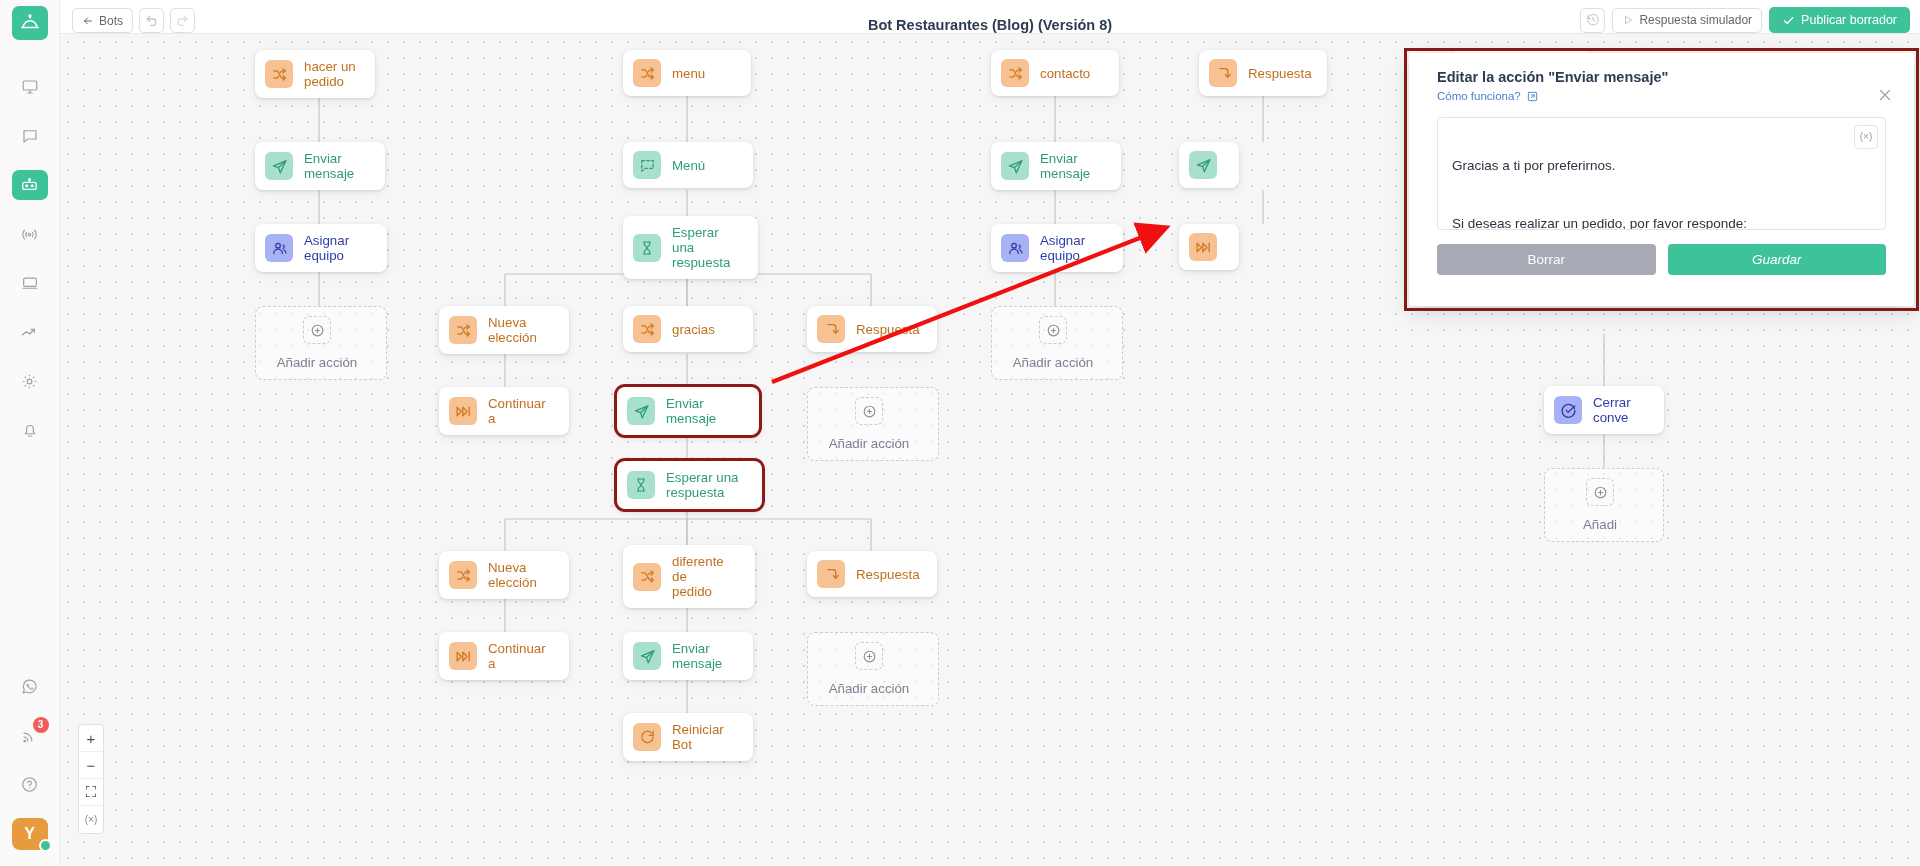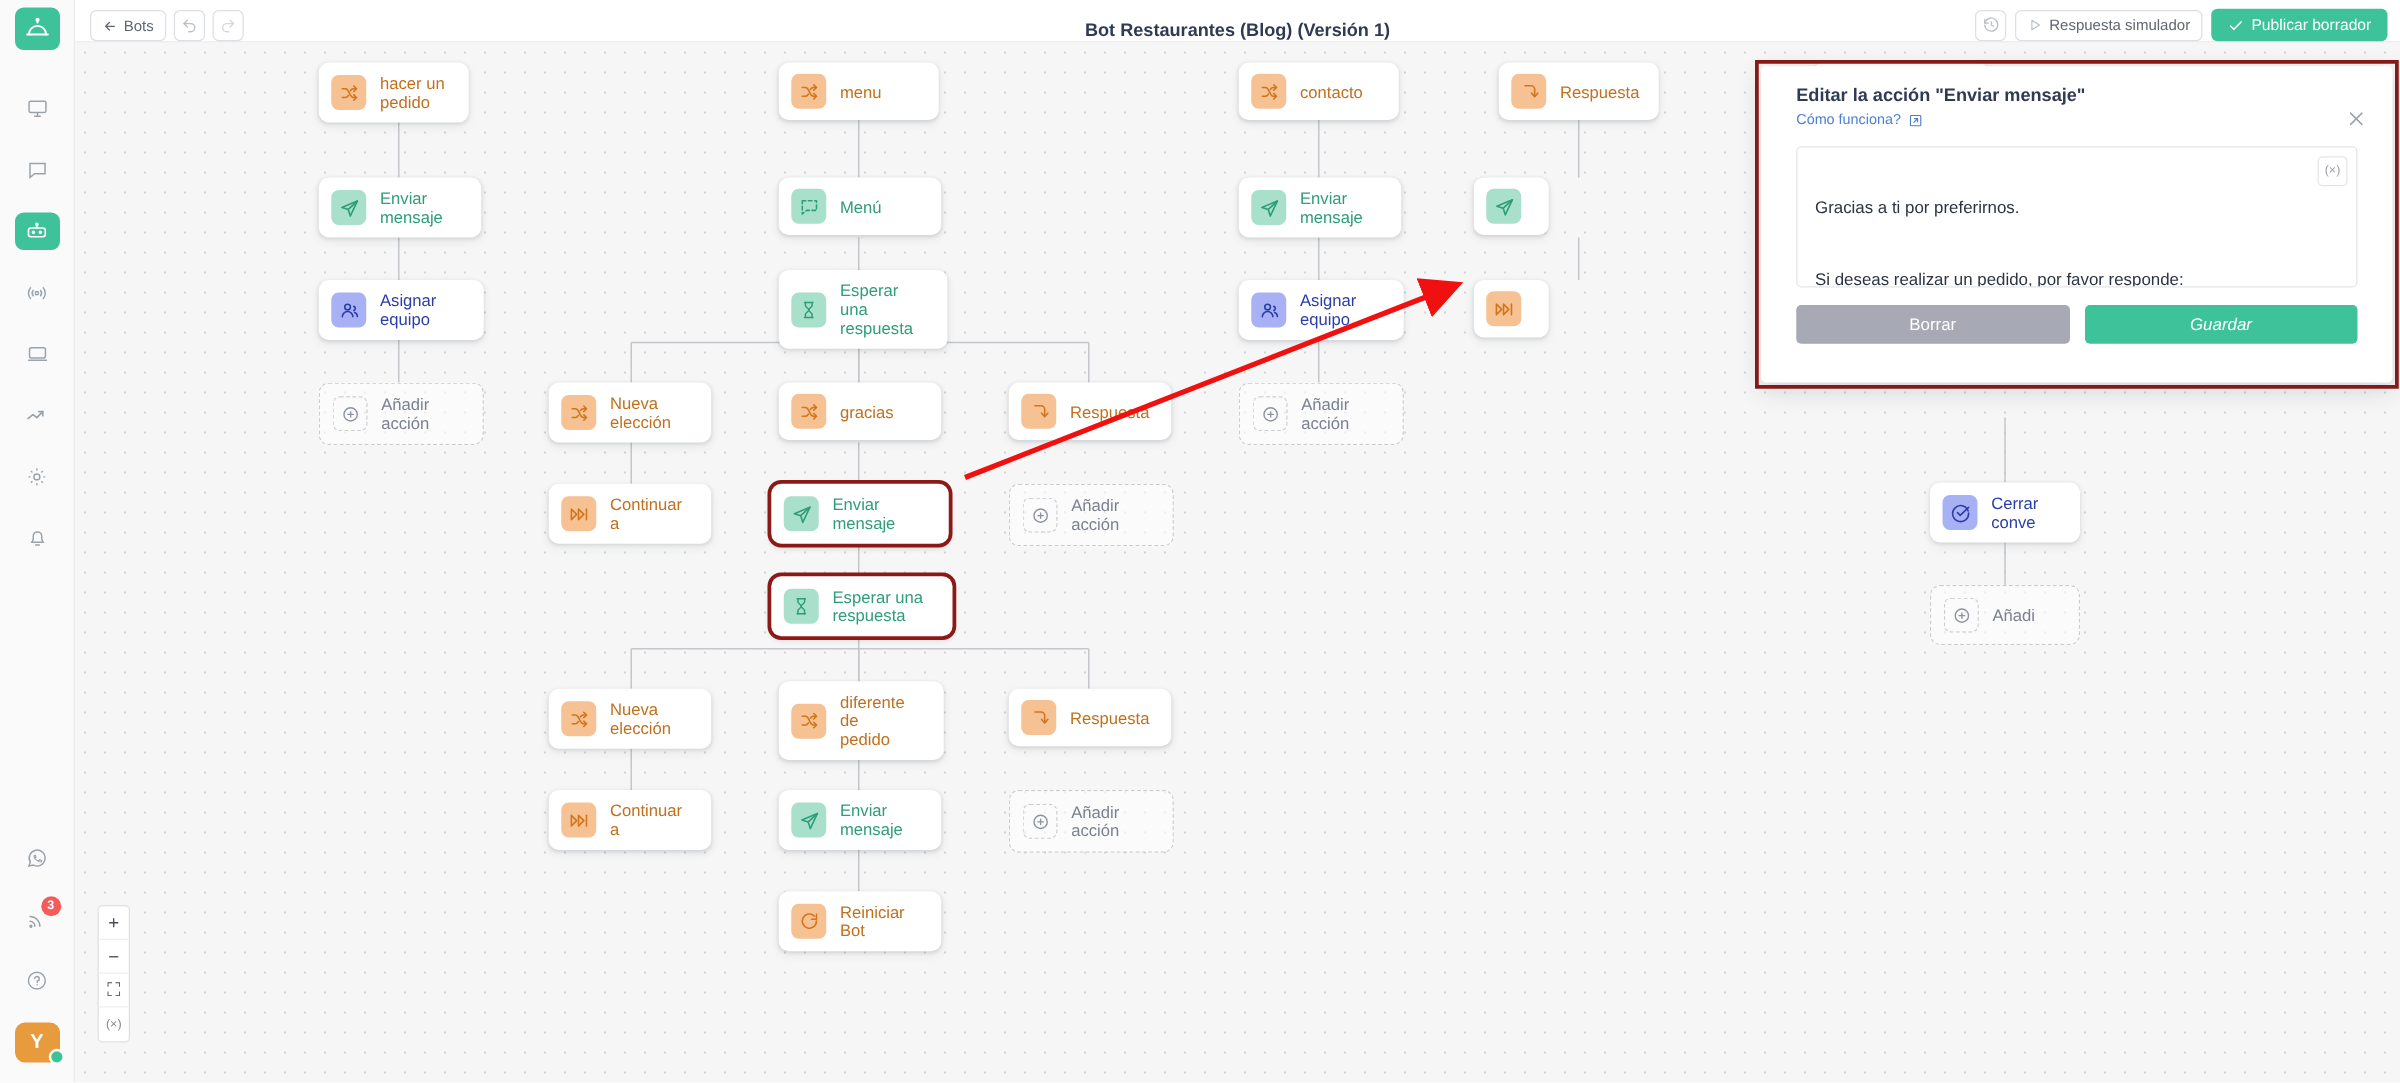--- a/index.html
+++ b/index.html
@@ -99,21 +99,21 @@
   .node.orange .ic svg { stroke: #d1761c; }
   .node.orange .lbl { color: #c1701e; }
   .node.green .ic { background: #a8e0cb; }
   .node.green .ic svg { stroke: #2f9c7a; }
   .node.green .lbl { color: #2f9c7a; }
   .node.blue .ic { background: #a9b1f5; }
   .node.blue .ic svg { stroke: #2b3ea8; }
   .node.blue .lbl { color: #2b3ea8; }
   .node.add {
     background: rgba(255,255,255,.55);
-    border: 1px dashed #c9ccd1; box-shadow: none;
+    border: 1px dashed #c9ccd1; box-shadow: none; flex-direction: column;
   }
   .node.add .ic { border: 1px dashed #c9ccd1; background: transparent; border-radius: 6px; }
   .node.add .ic svg { stroke: #8e93a0; }
   .node.add .lbl { color: #7b8190; }
   .node.selected-hl { box-shadow: 0 0 0 3px #8b1a17, 0 2px 6px rgba(0,0,0,.2); }
 
   
   #annot-arrow { position: absolute; left: 0; top: 0; width: 1860px; height: 832px; pointer-events: none; z-index: 18; }
 
   
@@ -275,21 +275,21 @@
         </svg>
     </button>
     <button class="tb-btn icon-only disabled">
       <svg width="13" height="13" viewBox="0 0 24 24" fill="none" stroke="currentColor" stroke-width="2" stroke-linecap="round" stroke-linejoin="round">
           <path d="M15 14l5-5-5-5"></path>
           <path d="M20 9H10a6 6 0 0 0 0 12h3"></path>
         </svg>
     </button>
   </div>
 
-  <div id="bot-title">Bot Restaurantes (Blog) (Versión 1)</div>
+  <div id="bot-title">Bot Restaurantes (Blog) (Versión 8)</div>
 
   <div class="tb-right">
     <button class="tb-btn icon-only">
       <svg width="14" height="14" viewBox="0 0 24 24" fill="none" stroke="currentColor" stroke-width="1.7" stroke-linecap="round" stroke-linejoin="round">
           <path d="M3.2 9.5A9 9 0 1 1 3 12"></path>
           <path d="M3 4.5v5h5"></path>
           <path d="M12 7.5V12l3 1.8"></path>
         </svg>
     </button>
     <button class="tb-btn">

